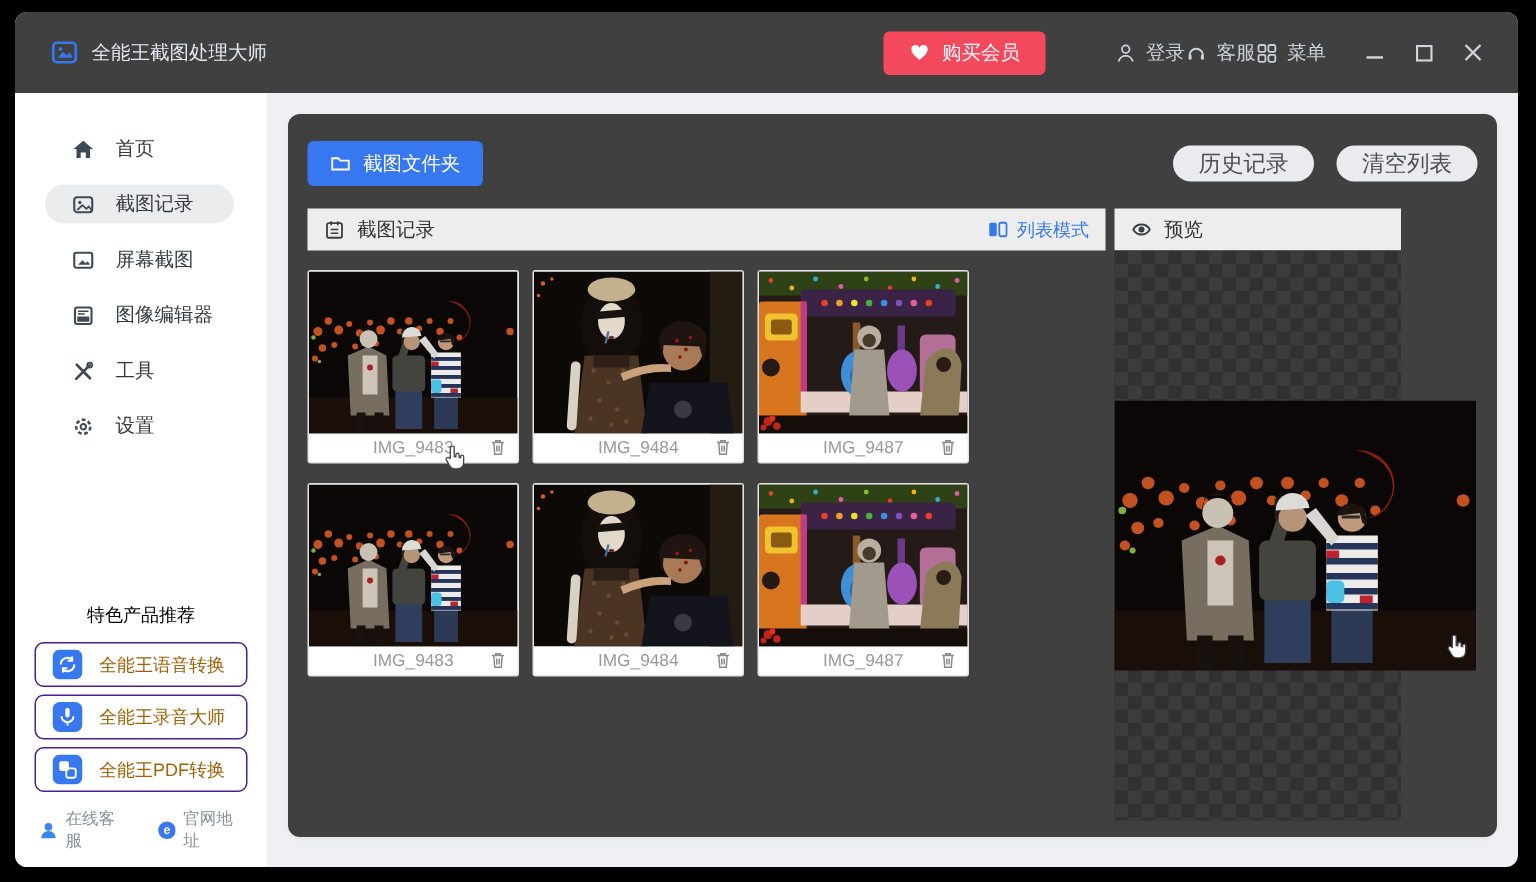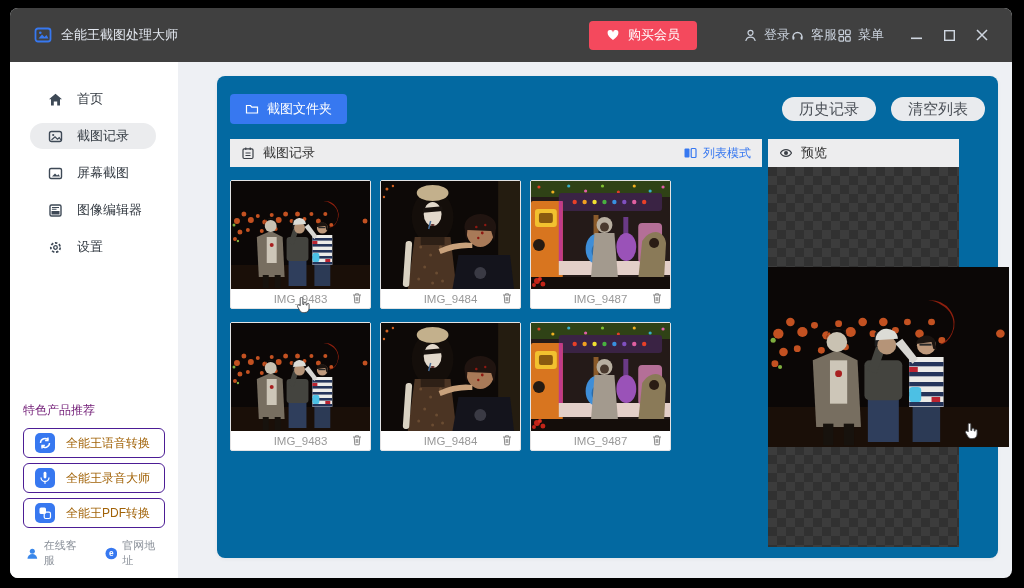--- a/index.html
+++ b/index.html
@@ -20,29 +20,29 @@
 
   
   .main { display:flex; height:516px; }
   .sidebar { width:168px; background:#fff; display:flex; flex-direction:column; padding-top:24px; }
   .nav-item { height:26px; margin:0 22px 11px 20px; border-radius:13px; display:flex; align-items:center;
               padding-left:18px; gap:14px; font-size:13px; color:#333a42; cursor:pointer; }
   .nav-item.active { background:#ebecee; }
   .nav-ic { width:15px; height:15px; flex:none; }
 
   .promo { margin-top:auto; padding:0 13px 8px 13px; }
-  .promo-title { font-size:12px; color:#701a75; margin-bottom:9px; }
+  .promo-title { font-size:12px; color:#000000; margin-bottom:9px;text-align:center; }
   .promo-card { height:30px; border:1px solid #4c1d95; border-radius:6px; display:flex; align-items:center;
                 gap:11px; padding-left:11px; margin-bottom:5px; font-size:12px; color:#a16207; cursor:pointer; background:#fff; }
   .side-footer { display:flex; gap:18px; padding:5px 0 2px 3px; font-size:11px; color:#8a9099; align-items:center; }
   .side-footer span { display:flex; gap:5px; align-items:center; cursor:pointer; }
 
   .content { flex:1; position:relative; }
-  .panel { position:absolute; left:14px; top:14px; right:14px; bottom:20px; background:#0369a1;
-           border-radius:8px; padding:13px; box-shadow:0 1px 4px rgba(0,0,0,.05);margin-left:25px; }
+  .panel { position:absolute; left:14px; top:14px; right:14px; bottom:20px; background:#404040;
+           border-radius:8px; padding:13px; box-shadow:0 1px 4px rgba(0,0,0,.05); }
 
   .toolbar { display:flex; align-items:center; margin-top:5px; }
   .folder-btn { height:30px; padding:0 15px; background:#3778f0; border:none; border-radius:4px;
                 color:#fff; font-size:13px; display:flex; align-items:center; gap:8px; cursor:pointer; }
   .toolbar-right { margin-left:auto; display:flex; gap:15px; }
   .pill-btn { height:24px; padding:0 17px; background:#e9ebee; border:none; border-radius:12px;
               font-size:15px; color:#4a4f56; cursor:pointer; }
 
   .columns { margin-top:15px; display:flex; gap:6px; }
   .records { width:532px; }
@@ -324,20 +324,27 @@
       <div class="nav-item">
         <svg class="nav-ic" viewBox="0 0 15 15">
           <rect x="2" y="2" width="11" height="11" rx="1.5" fill="none" stroke="#3e4956" stroke-width="1.4"></rect>
           <rect x="3.5" y="8" width="8" height="3.5" fill="#3e4956"></rect>
           <path d="M4 4.5 h7 M4 6.3 h4.5" stroke="#3e4956" stroke-width="1.1"></path>
         </svg>
         <span>图像编辑器</span>
       </div>
       <div class="nav-item">
         <svg class="nav-ic" viewBox="0 0 15 15">
+          <path d="M2.8 12.6 L11.8 3.4 M3.2 3.2 L12 12.2" stroke="#3e4956" stroke-width="1.8" stroke-linecap="round"></path>
+          <circle cx="11.8" cy="3.4" r="1.7" fill="none" stroke="#3e4956" stroke-width="1.2"></circle>
+        </svg>
+        <span>工具</span>
+      </div>
+      <div class="nav-item">
+        <svg class="nav-ic" viewBox="0 0 15 15">
           <circle cx="7.5" cy="7.5" r="4.7" fill="none" stroke="#3e4956" stroke-width="1.7" stroke-dasharray="2.5 1.7"></circle>
           <circle cx="7.5" cy="7.5" r="1.8" fill="none" stroke="#3e4956" stroke-width="1.3"></circle>
         </svg>
         <span>设置</span>
       </div>
 
       <div class="promo">
         <div class="promo-title">特色产品推荐</div>
         <div class="promo-card">
           <svg width="20" height="20" viewBox="0 0 20 20">

